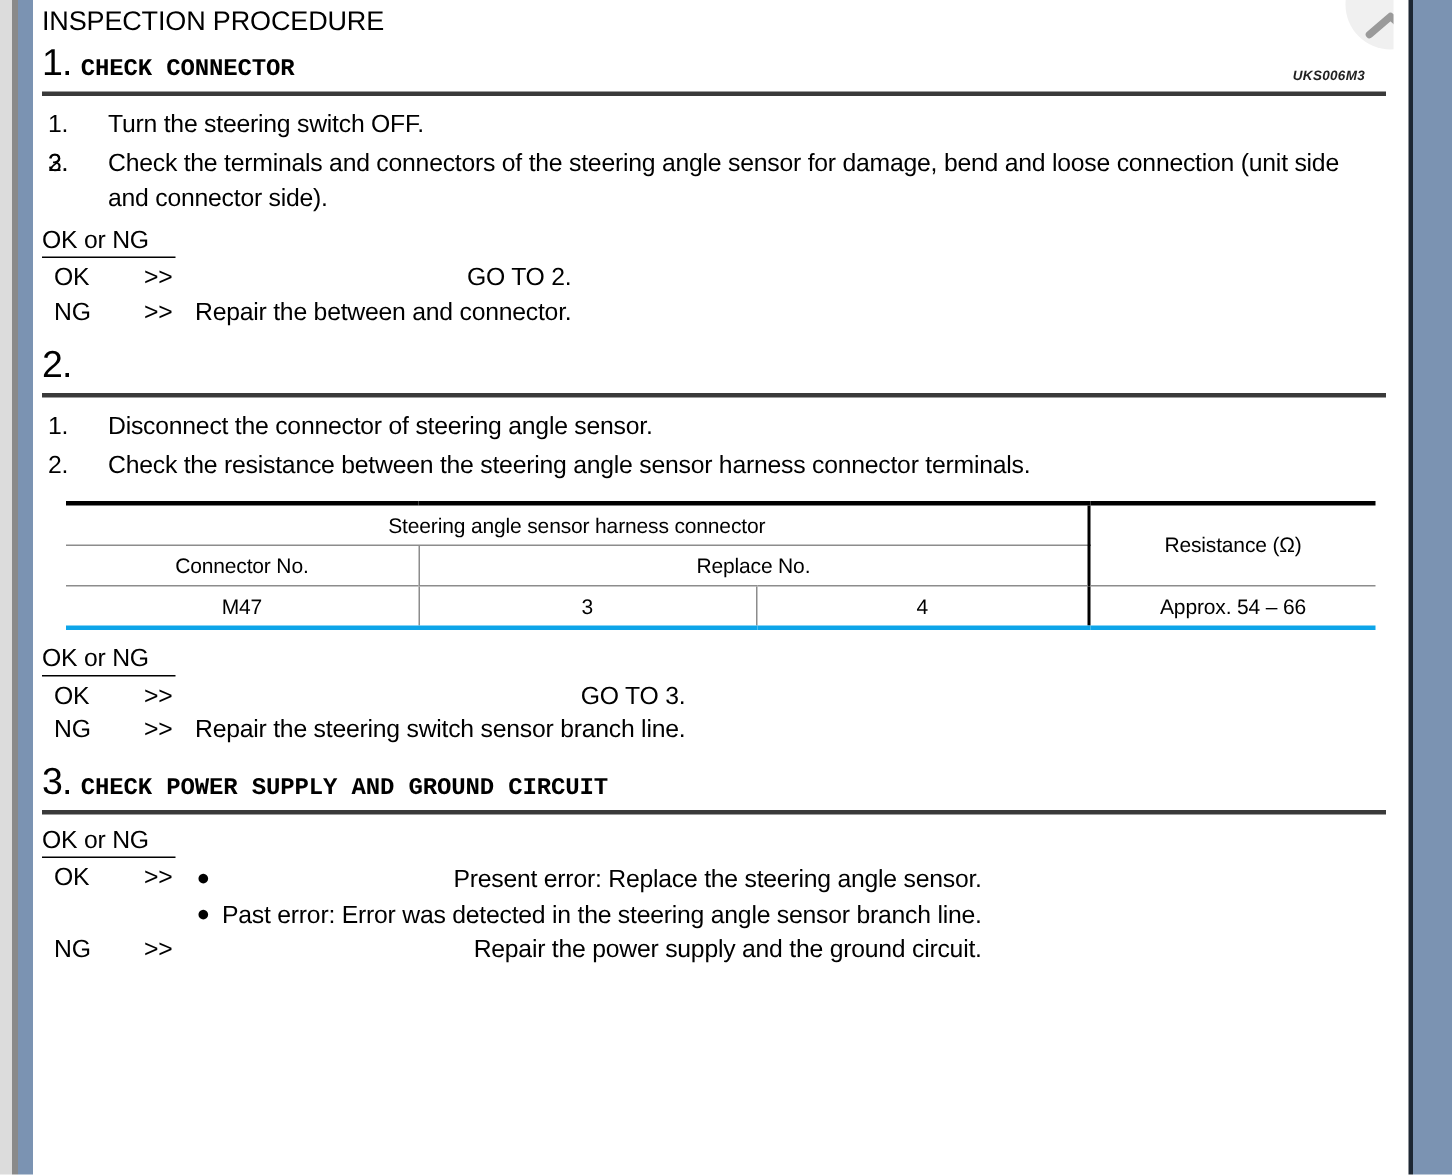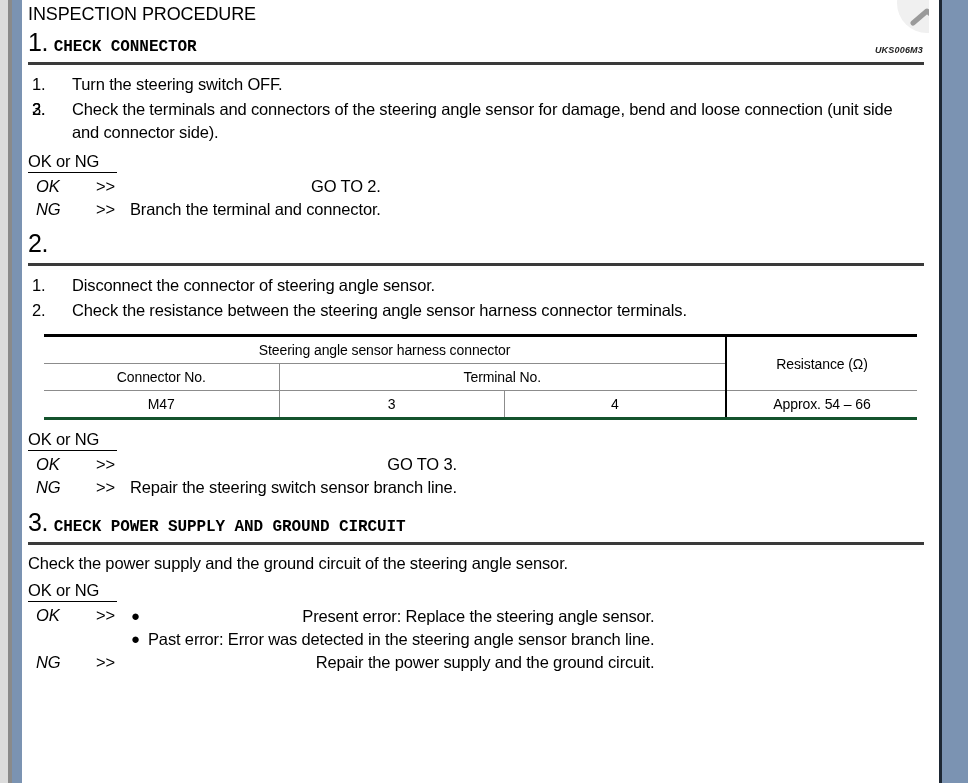--- a/index.html
+++ b/index.html
@@ -73,21 +73,21 @@
   
   .doc-title {
     font-size: 23px;
     font-weight: bold;
     letter-spacing: -0.2px;
     margin: 31px 0 0 2px;
     line-height: 1.05;
   }
   .doc-code {
     position: absolute;
-    right: 6px;
+    right: 19px;
     top: 40px;
     font-size: 9px;
     font-style: italic;
     font-weight: bold;
     color: #222;
     letter-spacing: 0.2px;
   }
   .subhead {
     font-size: 18px;
     margin: 5px 0 0 2px;
@@ -160,21 +160,21 @@
     border-collapse: collapse;
     margin: 3px 0 0 10px;
     font-size: 16.5px;
   }
   table.judge td {
     padding: 0 0 1px 0;
     vertical-align: top;
     line-height: 1.32;
     letter-spacing: -0.15px;
   }
-  table.judge td.label { width: 60px; white-space: nowrap; font-style: italic; }
+  table.judge td.label { width: 60px; white-space: nowrap; }
   table.judge td.arrow { width: 34px; white-space: nowrap; }
   table.judge td.text  { white-space: nowrap; text-align: right; }
 
   ul.bullets {
     list-style: none;
     margin: 0;
     padding: 0;
   }
   ul.bullets li {
     position: relative;
@@ -197,21 +197,21 @@
     width: 873px;
     font-size: 14px;
     table-layout: fixed;
   }
   table.spec td {
     text-align: center;
     padding: 5px 4px;
     letter-spacing: -0.1px;
   }
   table.spec .top-border { border-top: 3px solid #000; }
-  table.spec .bot-border { border-bottom: 3px solid #14532d; }
+  table.spec .bot-border { border-bottom: 3px solid #0ea5e9; }
   table.spec .hline { border-top: 1.4px solid #8c8c8c; }
   table.spec .vline-l { border-left: 1.4px solid #8c8c8c; }
   table.spec .thick-vline-l { border-left: 2.2px solid #000; }
 </style>
 </head>
 <body>
 
 <div id="viewer">
 
   <div class="edge-gutter left"></div>
@@ -261,21 +261,21 @@
         <table class="judge">
           <tbody>
               <tr>
             <td class="label">OK</td>
             <td class="arrow">&gt;&gt;</td>
             <td class="text">GO TO 2.</td>
           </tr>
           <tr>
             <td class="label">NG</td>
             <td class="arrow">&gt;&gt;</td>
-            <td class="text">Branch the terminal and connector.</td>
+            <td class="text">Repair the between and connector.</td>
           </tr>
         </tbody>
           </table>
       </div>
 
       <div class="step-head" style="margin-top:9px;">
         <span class="step-num">2.</span>
       </div>
       <hr class="rule">
 
@@ -297,21 +297,21 @@
           <col style="width:222px">
           <col style="width:191px">
         </colgroup>
         <tbody>
             <tr>
           <td class="top-border" colspan="3">Steering angle sensor harness connector</td>
           <td class="top-border thick-vline-l" rowspan="2">Resistance (Ω)</td>
         </tr>
         <tr>
           <td class="hline">Connector No.</td>
-          <td class="hline vline-l" colspan="2">Terminal No.</td>
+          <td class="hline vline-l" colspan="2">Replace No.</td>
         </tr>
         <tr>
           <td class="hline bot-border">M47</td>
           <td class="hline bot-border vline-l">3</td>
           <td class="hline bot-border vline-l">4</td>
           <td class="hline bot-border thick-vline-l">Approx. 54 – 66</td>
         </tr>
       </tbody>
         </table>
 
@@ -332,21 +332,20 @@
         </tbody>
           </table>
       </div>
 
       <div class="step-head" style="margin-top:9px;">
         <span class="step-num">3.</span>
         <span class="step-title">CHECK POWER SUPPLY AND GROUND CIRCUIT</span>
       </div>
       <hr class="rule">
 
-      <div style="font-size:16.5px; margin:9px 0 0 2px; letter-spacing:-0.15px;">Check the power supply and the ground circuit of the steering angle sensor.</div>
 
       <div class="oknog-wrap">
         <div class="oknog">OK or NG</div>
         <table class="judge">
           <tbody>
               <tr>
             <td class="label">OK</td>
             <td class="arrow">&gt;&gt;</td>
             <td class="text">
               <ul class="bullets">

